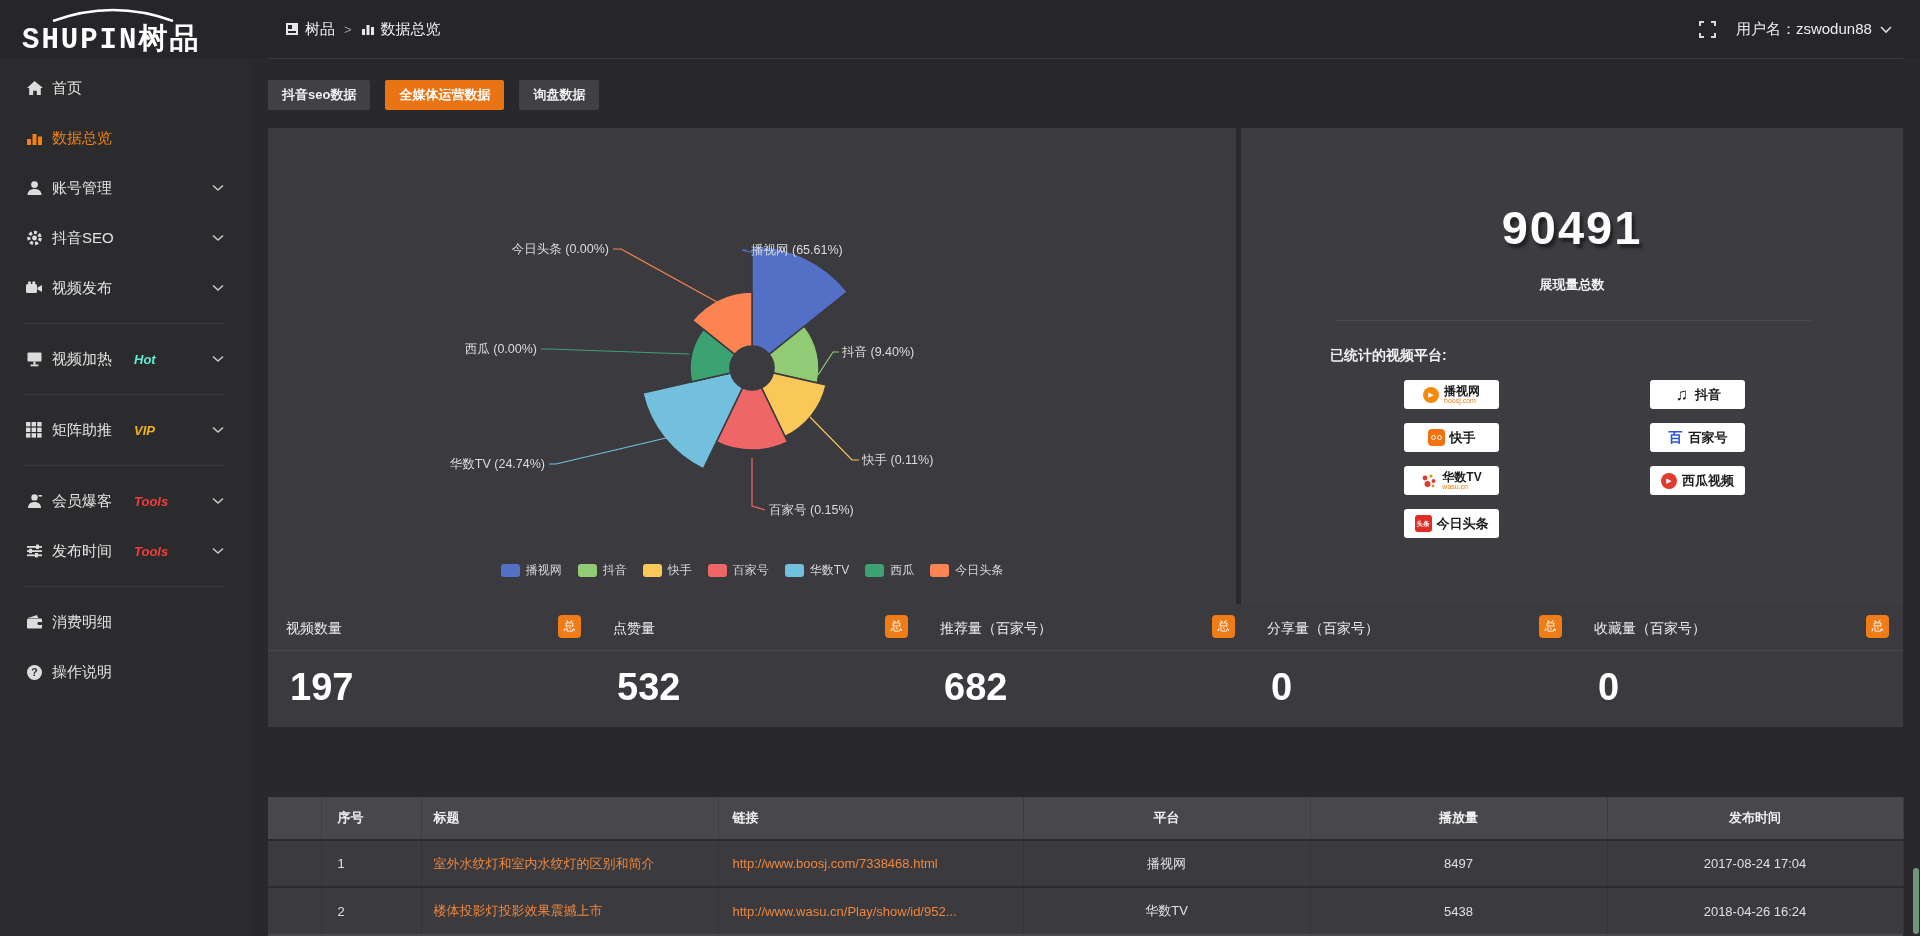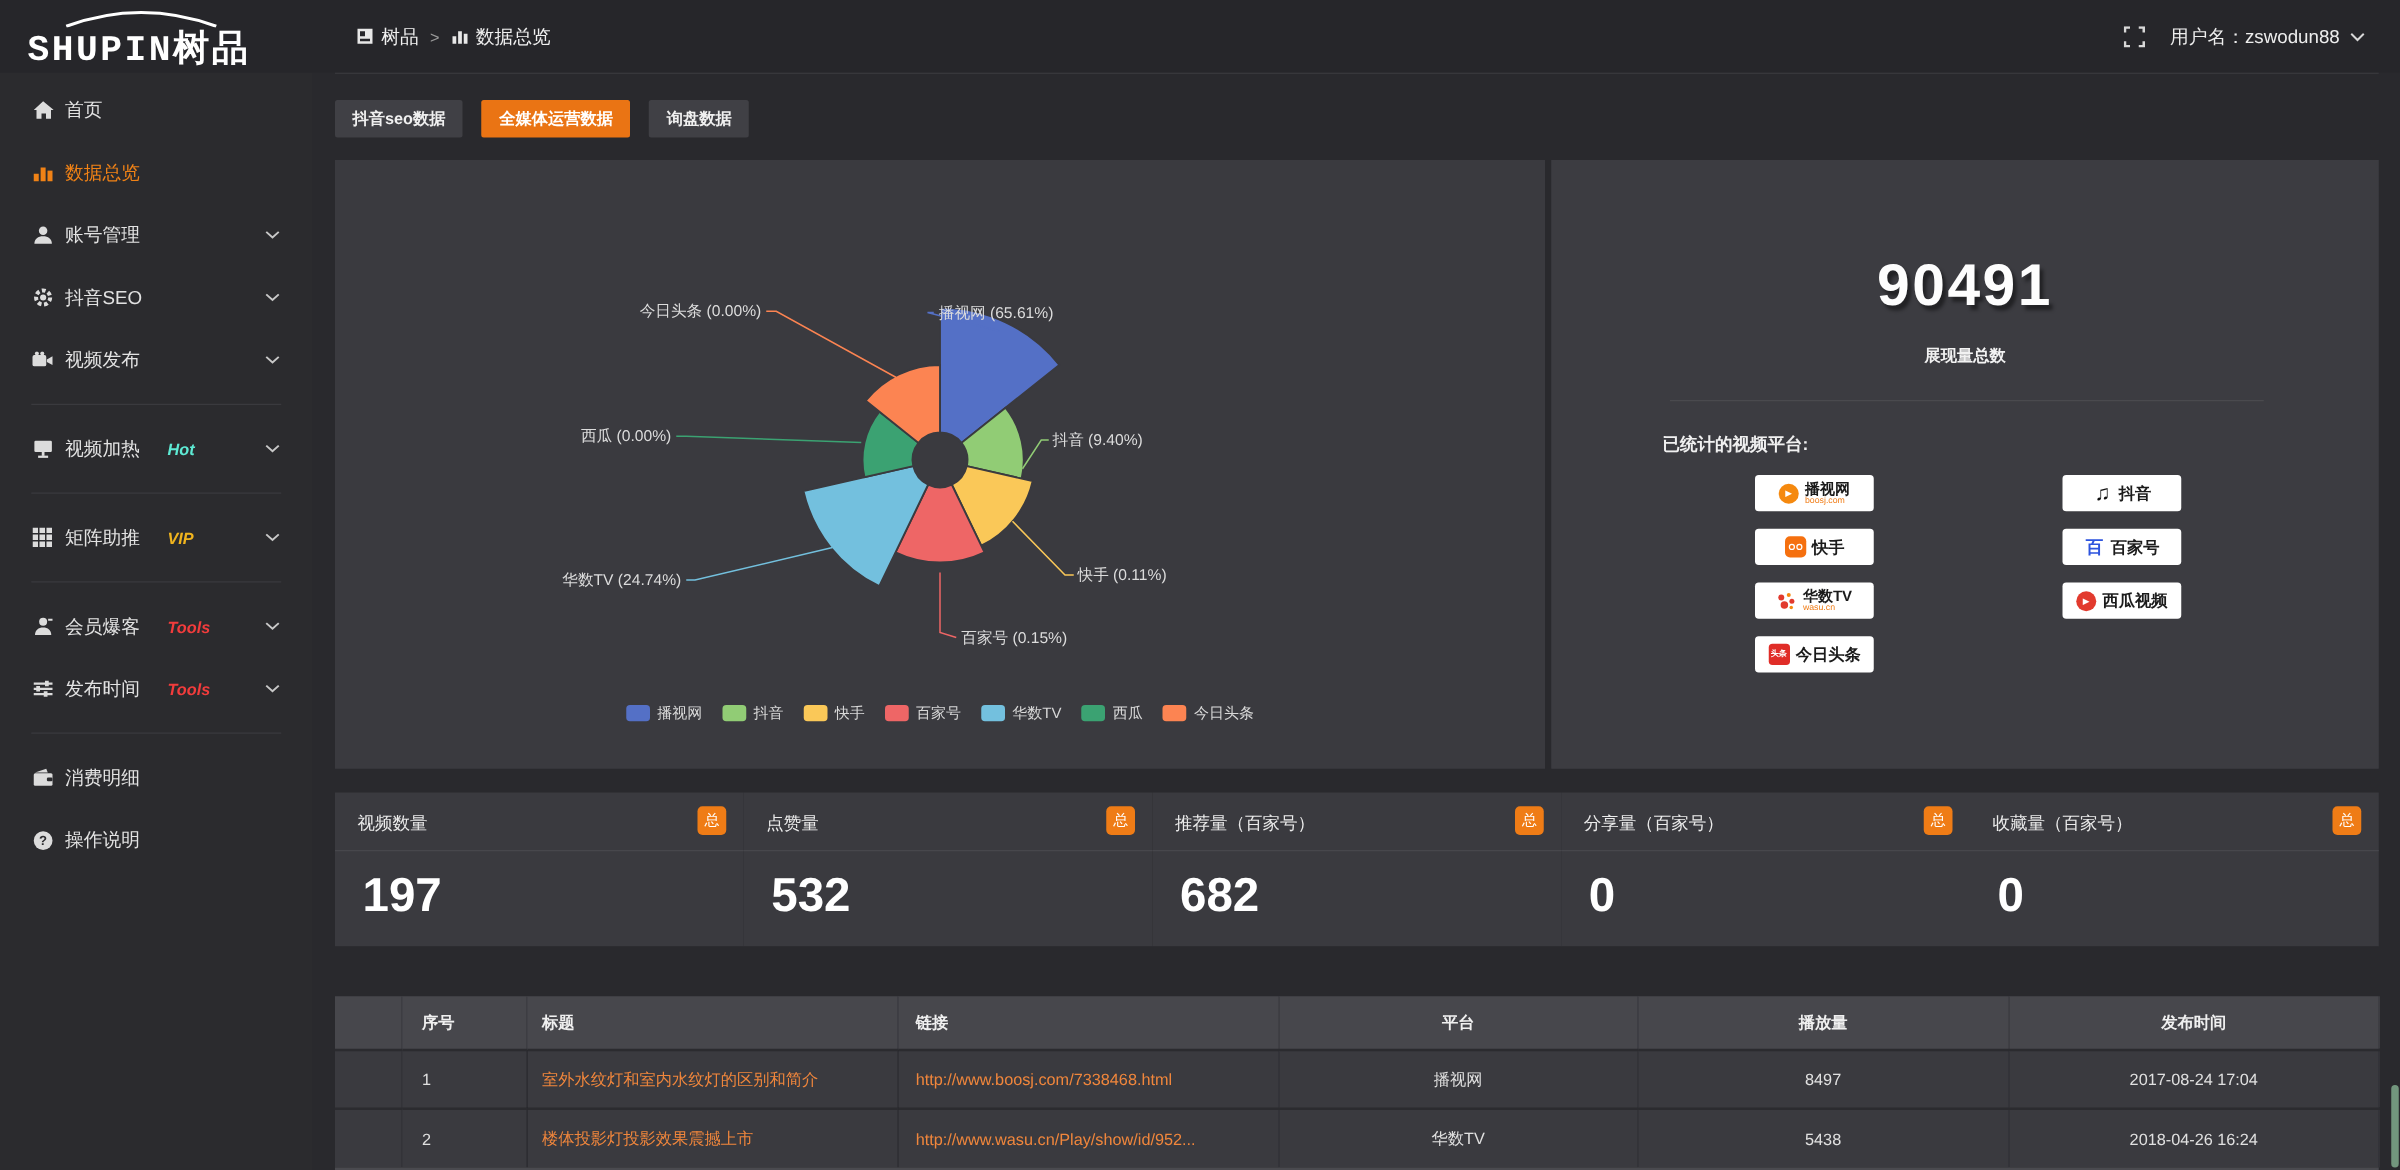--- a/index.html
+++ b/index.html
@@ -47,21 +47,21 @@
   #total-number { position:absolute; left:0; top:72px; width:100%; text-align:center; font-size:47px; font-weight:800; color:#fdfdfd; text-shadow:3px 4px 3px rgba(0,0,0,0.45); letter-spacing:2px; }
   #total-label { position:absolute; left:0; top:148px; width:100%; text-align:center; font-size:13px; font-weight:bold; color:#f2f2f2; }
   #right-divider { position:absolute; left:95px; top:192px; width:475px; height:1px; background:#4a4a4e; }
   #platforms-label { position:absolute; left:89px; top:219px; font-size:14px; font-weight:bold; color:#f0f0f0; }
   .pf-badge { position:absolute; width:95px; height:29px; background:#ffffff; border-radius:3px; display:flex; align-items:center; justify-content:center; gap:5px; cursor:default; }
   .pf-main { font-size:12px; font-weight:bold; color:#1b1b1b; line-height:1.05; white-space:nowrap; }
   .pf-sub { font-size:7px; color:#f07c16; line-height:1; }
   .pf-logo { display:flex; align-items:center; justify-content:center; flex:none; }
 
   
-  #cards { position:absolute; left:268px; top:634px; width:1635px; height:123px; display:flex; }
+  #cards { position:absolute; left:268px; top:604px; width:1635px; height:123px; display:flex; }
   .card { position:relative; flex:1; background:#3a3a3f; }
   .card .c-label { position:absolute; left:18px; top:16px; font-size:14px; color:#ebebeb; }
   .card .c-badge { position:absolute; right:14px; top:11px; width:23px; height:23px; background:#ef7c16; color:#fff; font-size:12px; border-radius:4px; display:flex; align-items:center; justify-content:center; cursor:pointer; }
   .card .c-div { position:absolute; left:0; top:46px; width:100%; height:1px; background:#47474c; }
   .card .c-value { position:absolute; left:22px; top:62px; font-size:38px; font-weight:bold; color:#ffffff; }
 
   
   #data-table { position:absolute; left:268px; top:797px; width:1635px; border-collapse:collapse; table-layout:fixed; }
   #data-table th { background:#47474c; height:43px; font-size:13px; font-weight:bold; color:#f0f0f0; border-right:1px solid #3d3d42; }
   #data-table td { background:#3a3a3f; height:47px; font-size:13px; color:#e0e0e0; border-right:1px solid #333338; border-top:2px solid #2b2b2f; }

